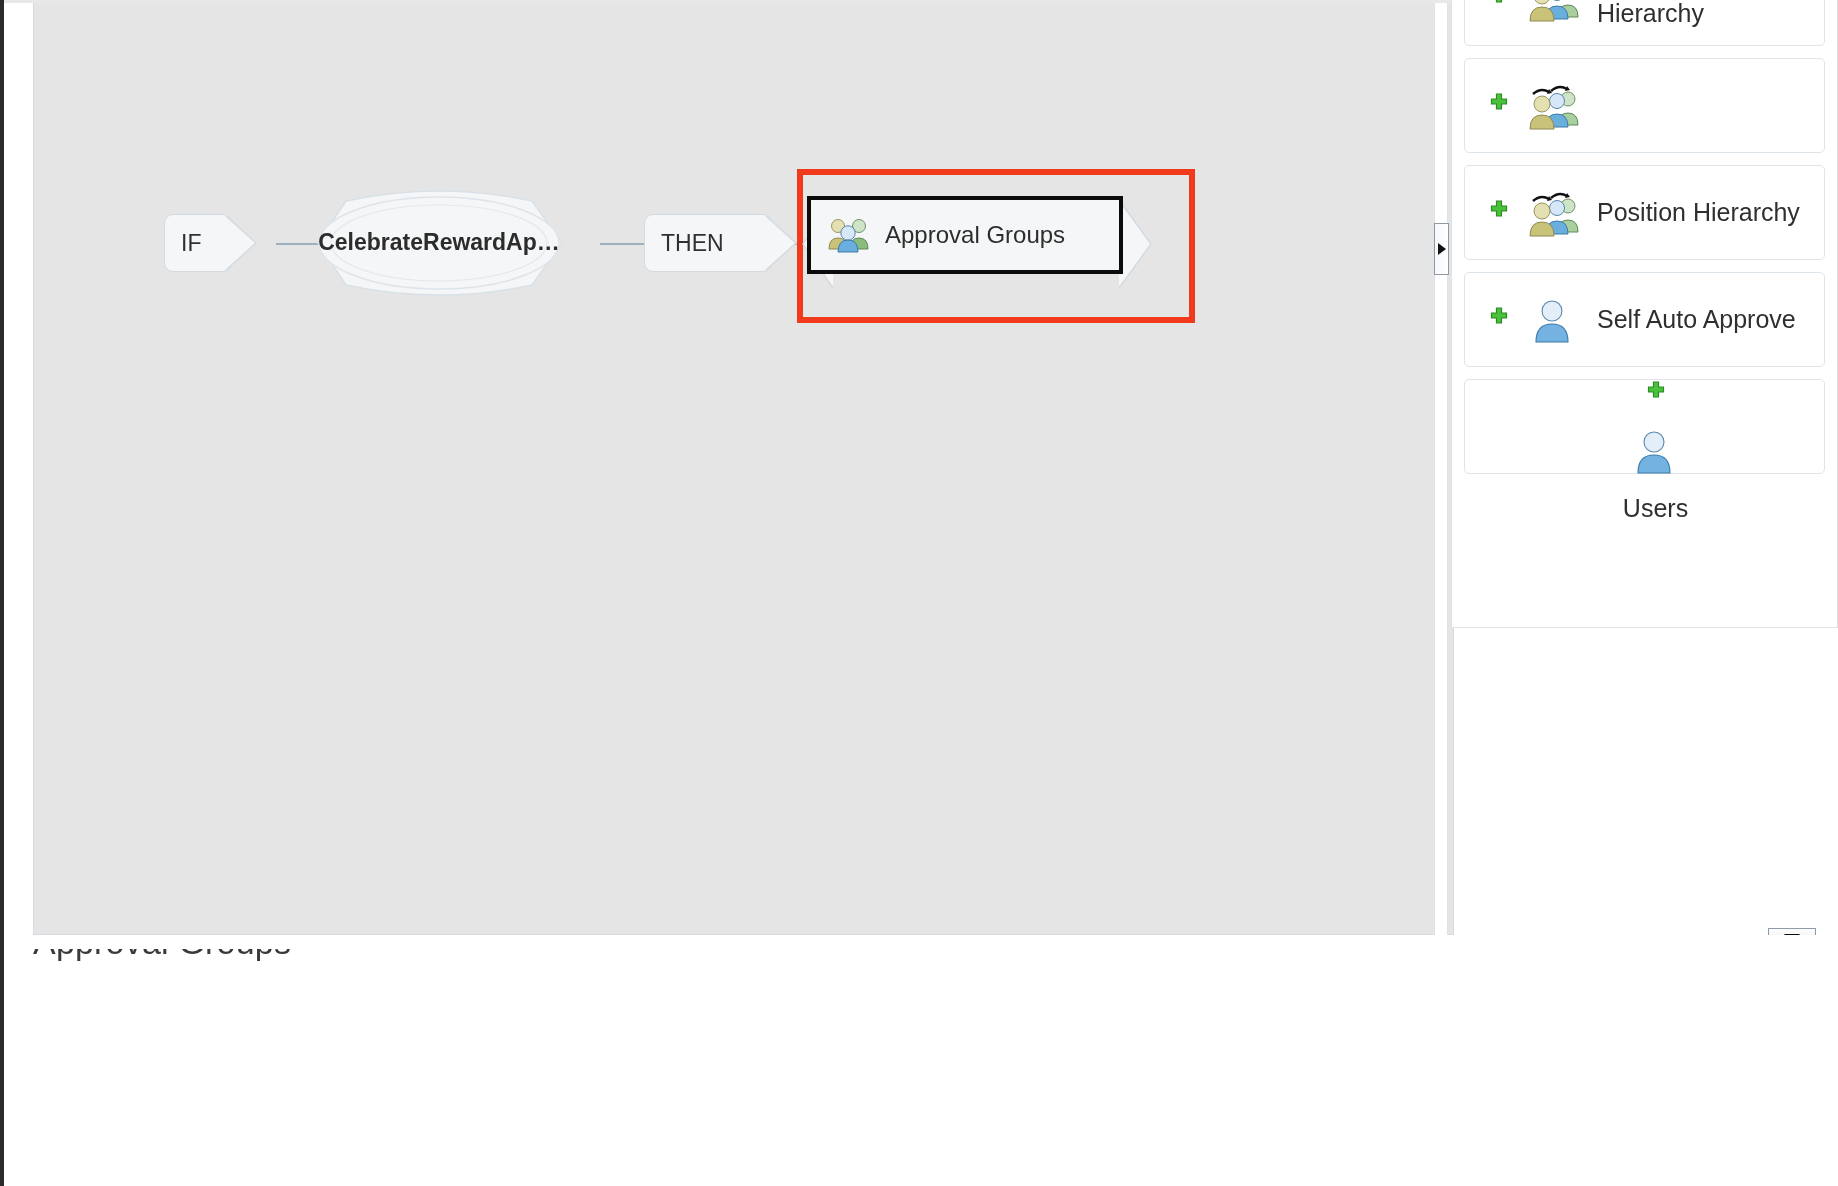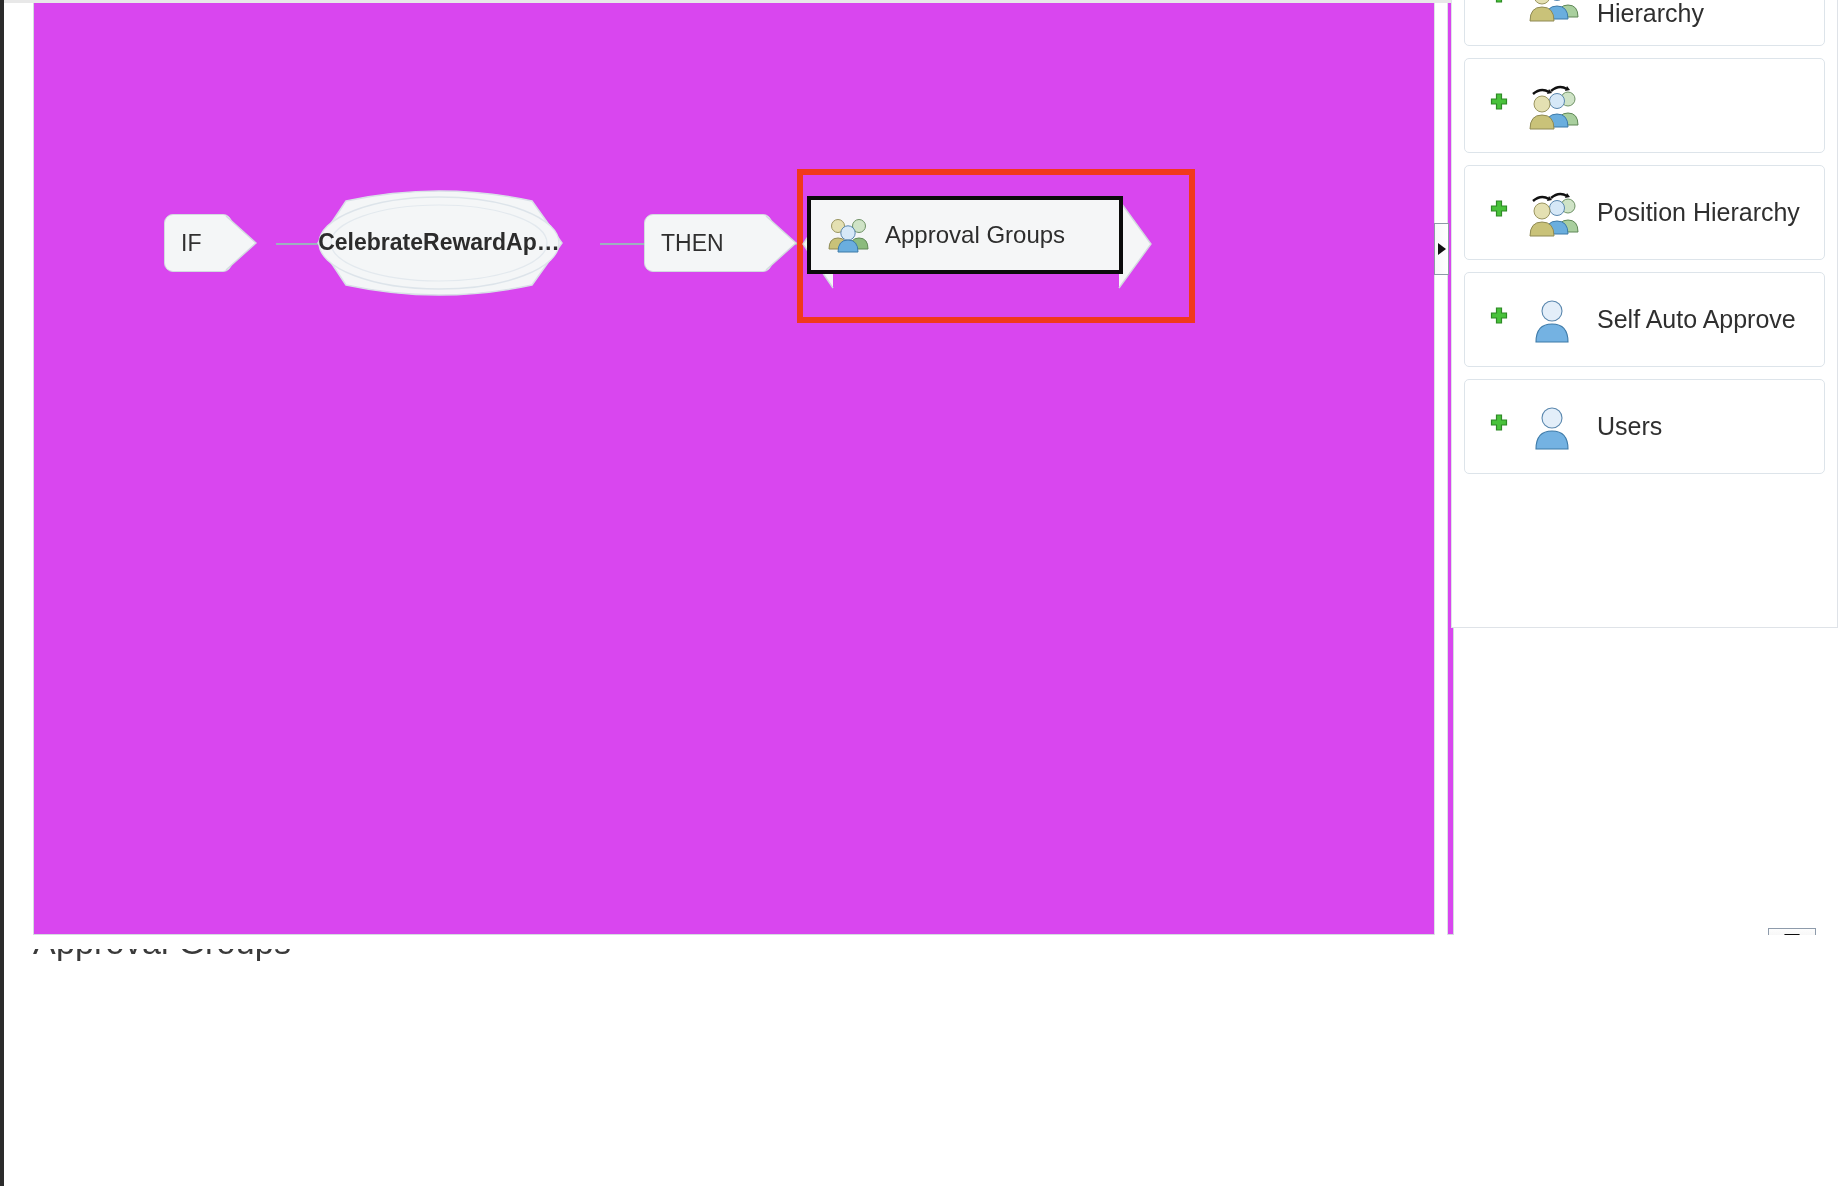--- a/index.html
+++ b/index.html
@@ -31,21 +31,21 @@
     left: 4px; top: 0;
     width: 1834px; height: 3px;
     background: #e8e8e8;
   }
 
   
   .canvas-panel {
     position: absolute;
     left: 33px; top: 3px;
     width: 1421px; height: 932px;
-    background: #d946ef;
+    background: #e5e5e5;
     border: 1px solid #d5dbe0;
     border-top: none;
     overflow: hidden;
   }
   .canvas-panel::after{
     content:"";
     position:absolute; left:0; right:0; bottom:-4px; height:4px;
     background:#eceff2;
   }
 
@@ -349,21 +349,21 @@
         </span>
         <span class="pal-icon">
           <svg width="58" height="48" viewBox="0 0 58 48">
             <ellipse cx="27" cy="15" rx="10" ry="10" fill="#e3eef9" stroke="#5a87ae" stroke-width="1.1"></ellipse>
             <path d="M11 46 q0-18 16-18 q16 0 16 18 z" fill="#74b2e2" stroke="#3d7aa8" stroke-width="1.1"></path>
           </svg>
         </span>
         <span class="pal-label">Self Auto Approve</span>
       </div>
 
-      <div class="palette-item" style="margin-bottom:0;">
+      <div class="palette-item" style="margin-bottom:0;flex-direction:column;">
         <span class="plus-icon">
           <svg width="24" height="24" viewBox="0 0 24 24">
             <path d="M9.5 2 h5 v5 h5 v5 h-5 v5 h-5 v-5 h-5 v-5 h5 z" fill="#49c23b" stroke="#2f8a26" stroke-width="1.2"></path>
           </svg>
         </span>
         <span class="pal-icon">
           <svg width="58" height="48" viewBox="0 0 58 48">
             <ellipse cx="27" cy="15" rx="10" ry="10" fill="#e3eef9" stroke="#5a87ae" stroke-width="1.1"></ellipse>
             <path d="M11 46 q0-18 16-18 q16 0 16 18 z" fill="#74b2e2" stroke="#3d7aa8" stroke-width="1.1"></path>
           </svg>

